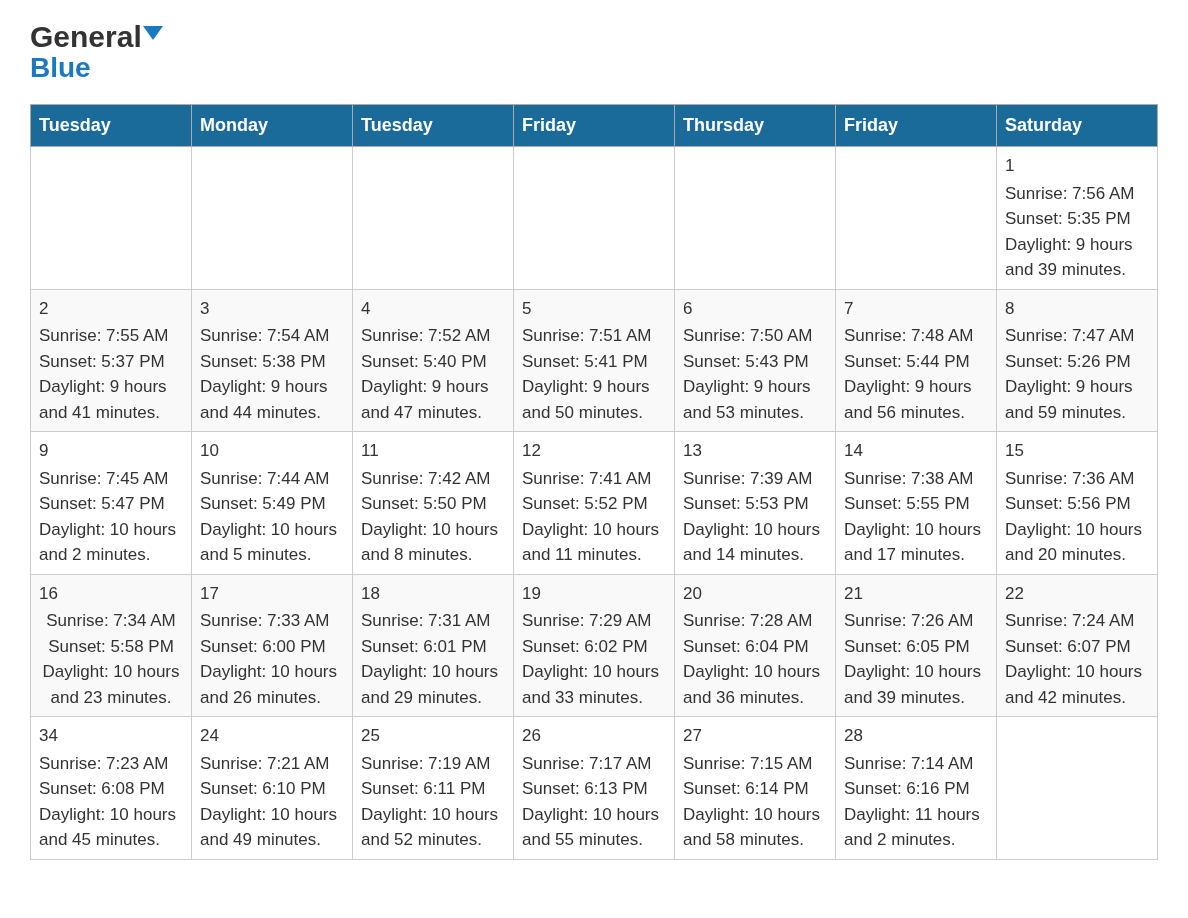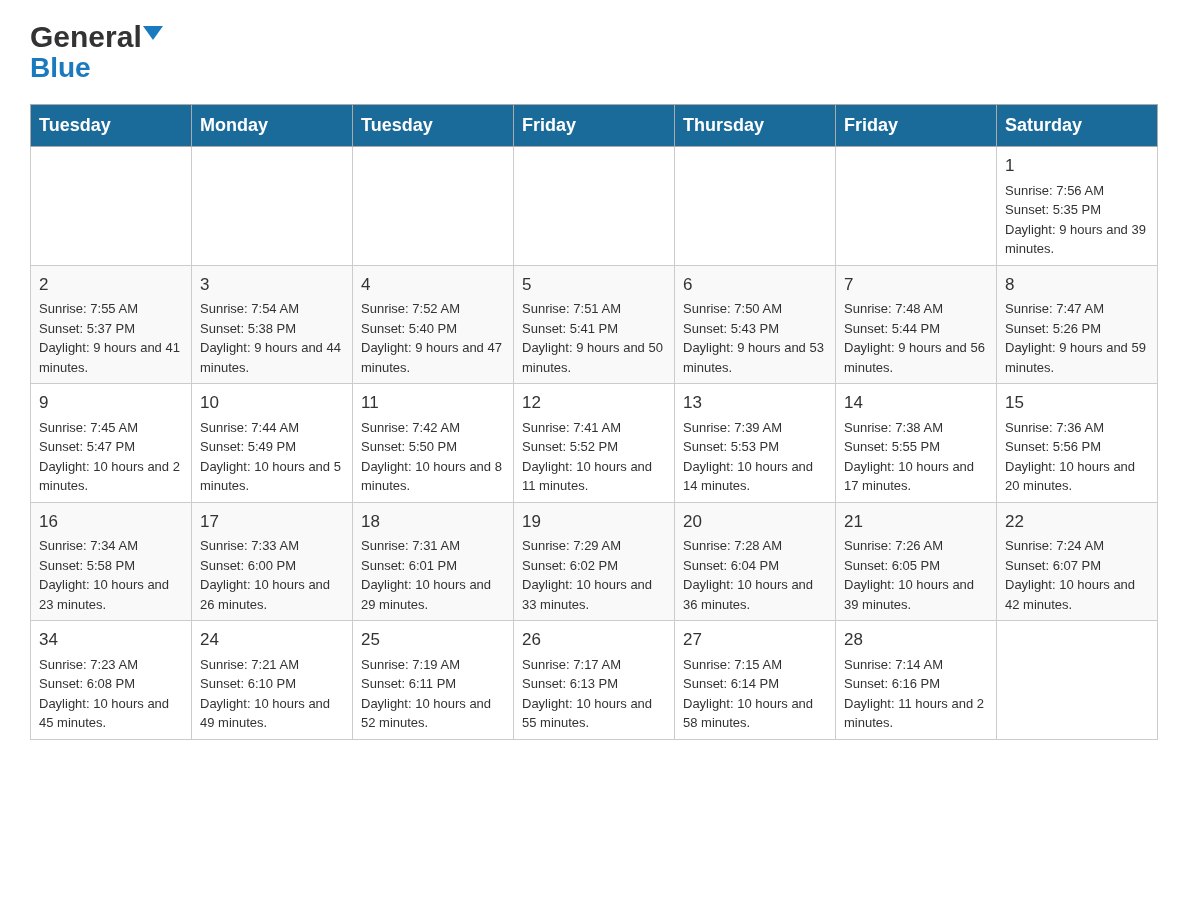--- a/index.html
+++ b/index.html
@@ -60,21 +60,21 @@
       line-height: 1.5;
     }
     .day-number {
       font-size: 17px;
       font-weight: normal;
       display: block;
       margin-bottom: 2px;
       color: #333;
     }
     .day-info {
-      font-size: 13px;
+      font-size: 17px;
       color: #333;
       line-height: 1.5;
     }
     tr:nth-child(even) td {
       background: #f9f9f9;
     }
     tr:nth-child(odd) td {
       background: #fff;
     }
     .calendar thead tr th {
@@ -211,21 +211,21 @@
         <td>
           <span class="day-number">15</span>
           <div class="day-info" style="white-space: pre-line;">Sunrise: 7:36 AM
 Sunset: 5:56 PM
 Daylight: 10 hours and 20 minutes.</div>
         </td>
       </tr>
       <tr>
         <td>
           <span class="day-number">16</span>
-          <div class="day-info" style="white-space: pre-line;">Sunrise: 7:34 AM
+          <div class="day-info" style="white-space: pre-line; text-align: center;">Sunrise: 7:34 AM
 Sunset: 5:58 PM
 Daylight: 10 hours and 23 minutes.</div>
         </td>
         <td>
           <span class="day-number">17</span>
           <div class="day-info" style="white-space: pre-line;">Sunrise: 7:33 AM
 Sunset: 6:00 PM
 Daylight: 10 hours and 26 minutes.</div>
         </td>
         <td>

